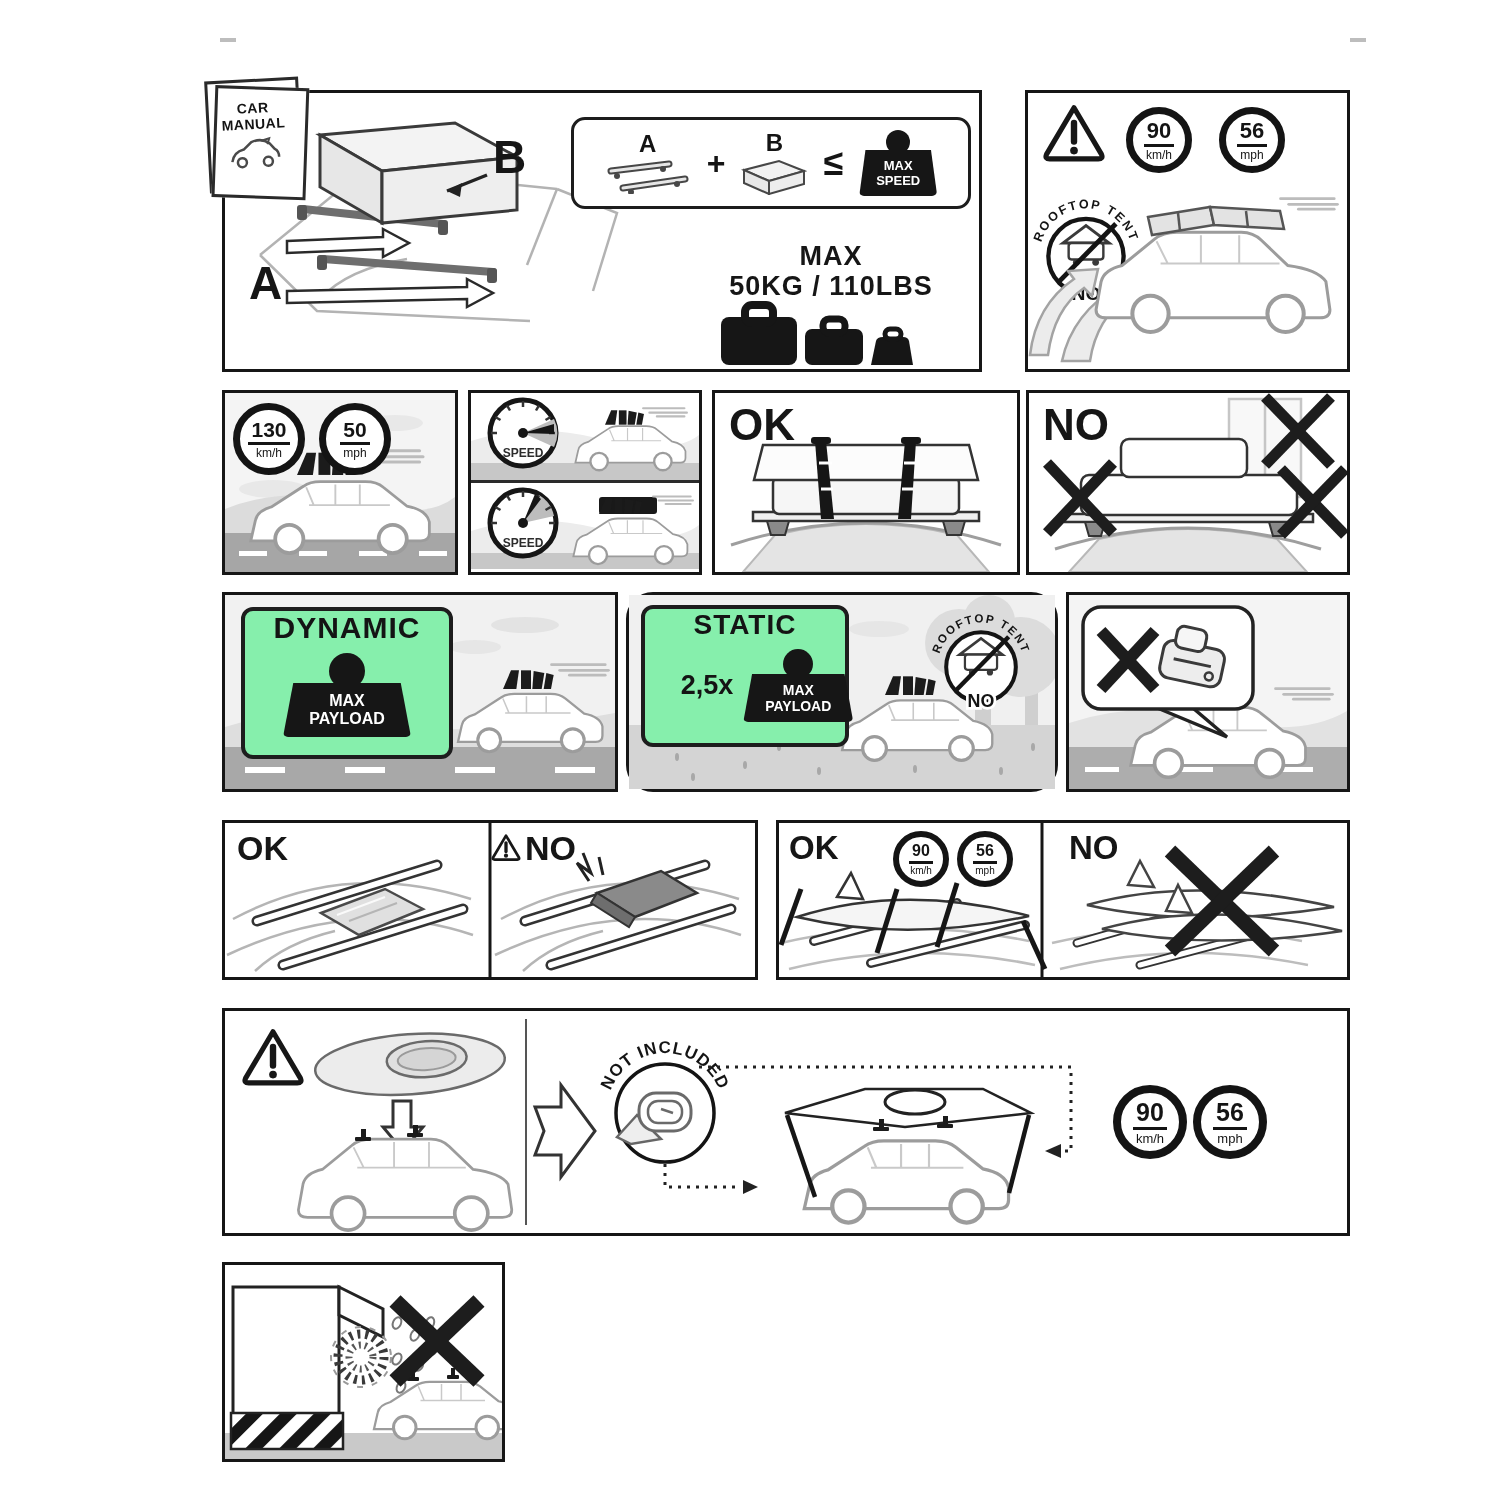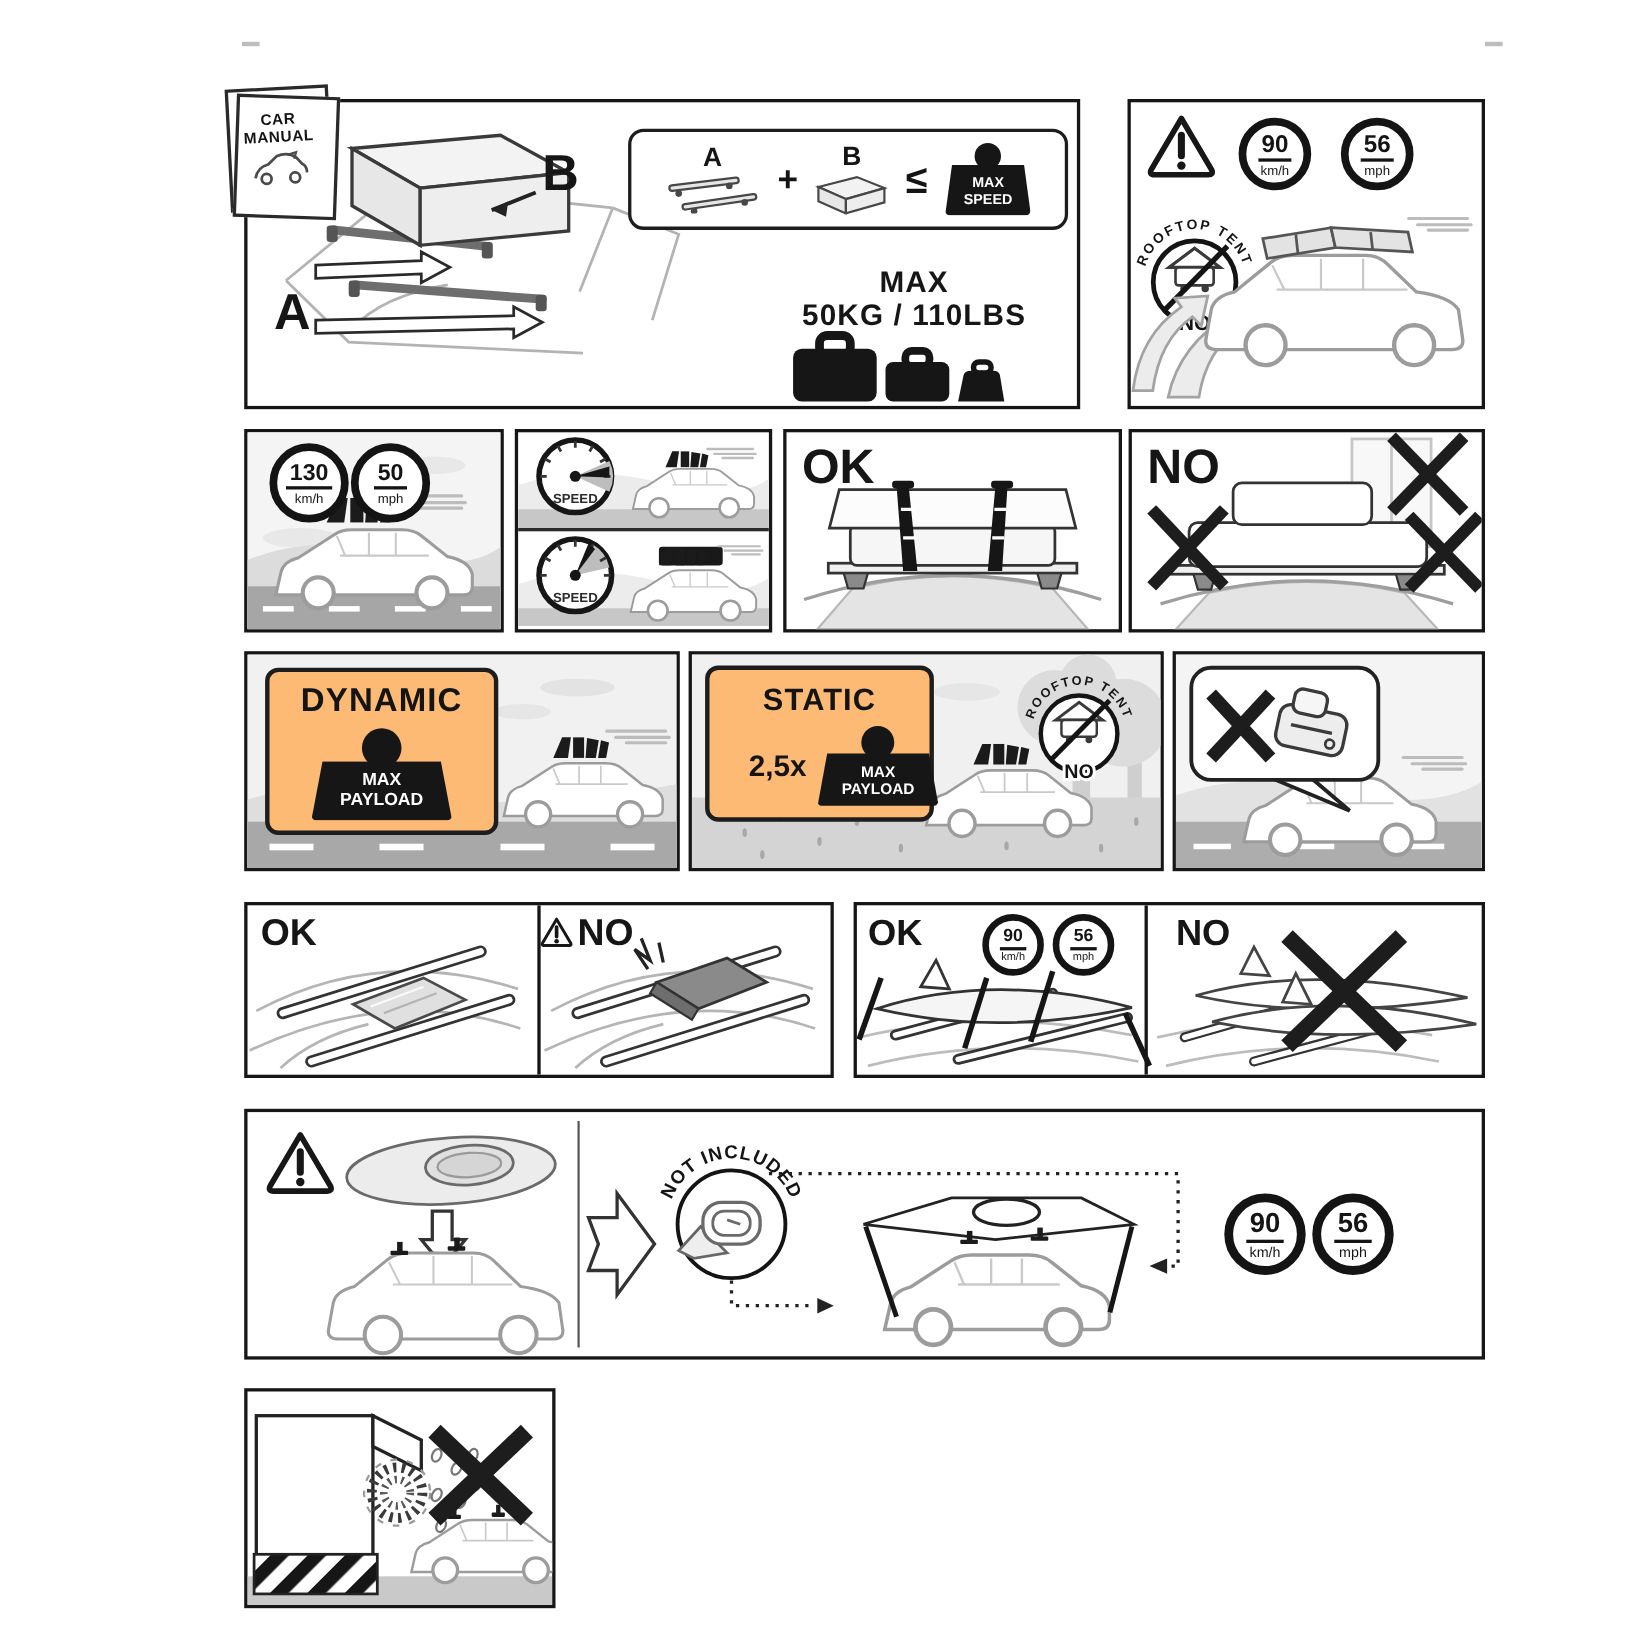--- a/index.html
+++ b/index.html
@@ -23,22 +23,22 @@
   
   .kettle{display:flex;flex-direction:column;align-items:center;line-height:1;}
   .kb{background:#161616;border-radius:50%;}
   .kbody{background:#161616;color:#fff;text-align:center;font-weight:800;
          clip-path:polygon(8% 0,92% 0,100% 100%,0 100%);border-radius:5px;
          display:flex;flex-direction:column;align-items:center;justify-content:center;gap:2px;}
   .k-sm .kb{width:24px;height:24px;margin-bottom:-4px}.k-sm .kbody{width:78px;height:46px;font-size:13px}
   .k-md .kb{width:36px;height:36px;margin-bottom:-6px}.k-md .kbody{width:128px;height:54px;font-size:16px}
   .k-s2 .kb{width:30px;height:30px;margin-bottom:-5px}.k-s2 .kbody{width:110px;height:48px;font-size:14px}
   
-  .sign{position:absolute;background:#fdba74;border:4px solid #1d1d1d;border-radius:12px;z-index:4;
-        display:flex;flex-direction:column;align-items:center;justify-content:center;gap:8px;box-sizing:border-box;}
+  .sign{position:absolute;background:#86efac;border:4px solid #1d1d1d;border-radius:12px;z-index:4;
+        display:flex;flex-direction:column;align-items:center;gap:8px;box-sizing:border-box;}
   .sign .sgt{font-weight:800;letter-spacing:1px;color:#141414;}
   .sign .srow{display:flex;align-items:center;gap:10px;}
   .factor{font-weight:800;font-size:27px;margin-left:44px;}
   
   .formula{position:absolute;border:3px solid #1d1d1d;border-radius:14px;background:#fff;z-index:4;
            display:flex;align-items:center;justify-content:center;gap:16px;box-sizing:border-box;}
   .fcol{display:flex;flex-direction:column;align-items:center;gap:2px;}
   .fl{font-weight:800;font-size:24px;line-height:1;}
   .fop{font-weight:800;font-size:32px;line-height:1;}
   
@@ -247,21 +247,21 @@
       <g fill="#fff">
           <rect x="14" y="158" width="28" height="5"></rect>
           <rect x="74" y="158" width="28" height="5"></rect>
           <rect x="134" y="158" width="28" height="5"></rect>
           <rect x="194" y="158" width="28" height="5"></rect>
         </g>
       <use href="#sym-cargo" x="72" y="58" width="62" height="24"></use>
       <use href="#sym-mlines" x="138" y="56" width="60" height="14"></use>
       <use href="#sym-wagon" x="22" y="80" width="188" height="83"></use>
     </svg>
-    <div class="badge bg72" style="left:20px;top:10px;text-align:right;">
+    <div class="badge bg72" style="left:8px;top:10px;text-align:right;">
       <span class="bv">130</span>
       <span class="bu">km/h</span>
     </div>
     <div class="badge bg72" style="left:94px;top:10px;">
       <span class="bv">50</span>
       <span class="bu">mph</span>
     </div>
   </div>
 
   <div class="panel" style="left:468px;top:390px;width:234px;height:185px;">
@@ -395,21 +395,21 @@
       <div class="kettle k-md">
         <div class="kb"></div>
         <div class="kbody">
           <span>MAX</span>
           <span>PAYLOAD</span>
         </div>
       </div>
     </div>
   </div>
 
-  <div class="panel" style="left:626px;top:592px;width:432px;height:200px;">
+  <div class="panel" style="left:626px;top:592px;width:432px;height:200px;border-radius:27px;">
     <svg class="scene" viewBox="0 0 426 194">
       <rect width="426" height="194" fill="#f0f0f0"></rect>
       <ellipse cx="250" cy="34" rx="30" ry="8" fill="#e6e6e6"></ellipse>
       <g fill="#dcdcdc">
         <rect x="346" y="60" width="16" height="80" fill="#cfcfcf"></rect>
         <rect x="396" y="90" width="13" height="54" fill="#cfcfcf"></rect>
         <circle cx="330" cy="48" r="34"></circle>
           <circle cx="392" cy="62" r="40"></circle>
           <circle cx="360" cy="26" r="26"></circle>
       </g>

